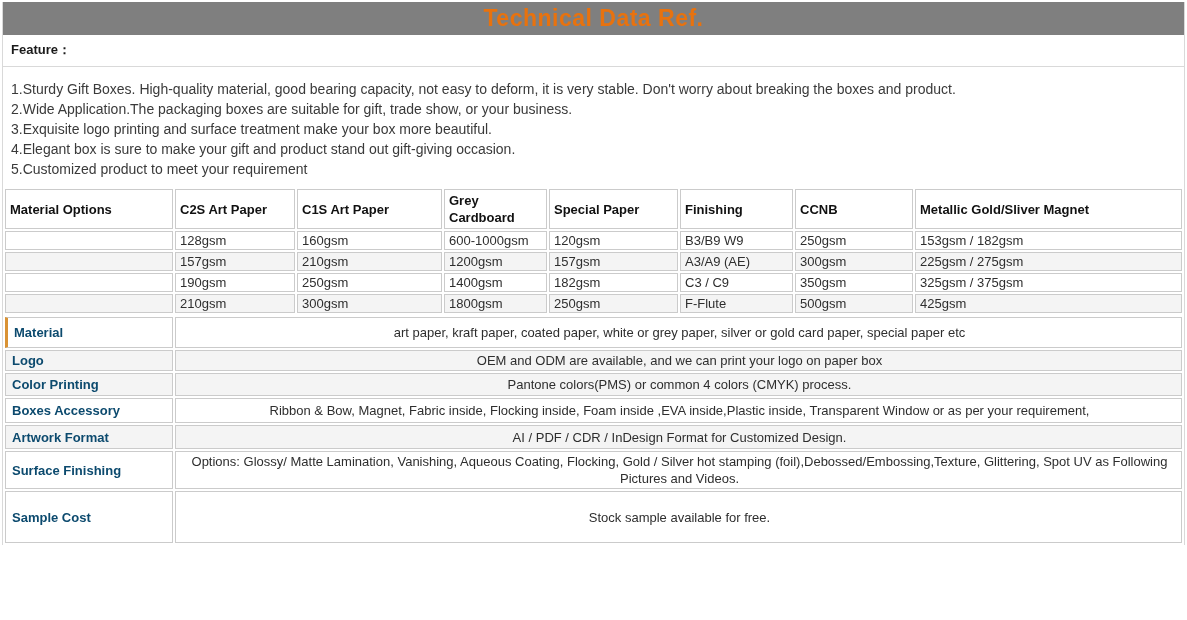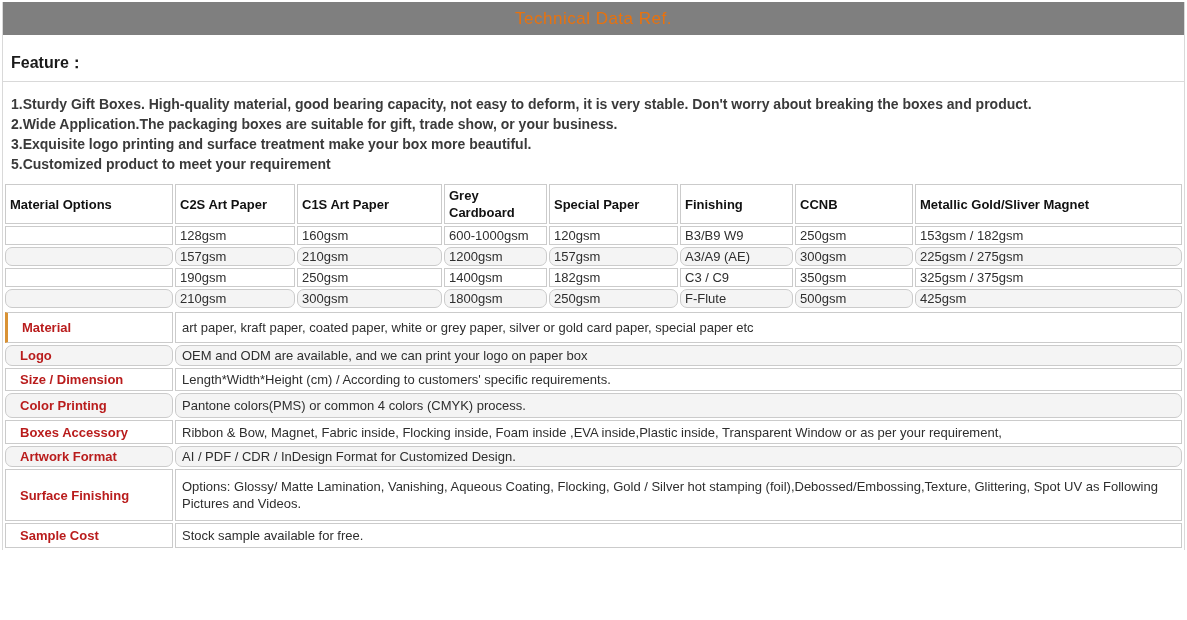--- a/index.html
+++ b/index.html
@@ -13,51 +13,51 @@
     width:1183px; margin:2px auto 0 auto;
     border-left:1px solid #d9d9d9; border-right:1px solid #d9d9d9;
     background:#fff;
   }
   
   .title-bar {
     height:33px; background:#7f7f7f;
     display:flex; align-items:center; justify-content:center;
   }
   .title-bar .title {
-    font-size:17px; font-weight:normal; color:#e8720e; letter-spacing:0.5px;
+    font-size:23px; font-weight:bold; color:#e8720e; letter-spacing:0.5px;
   }
   
   .feature-head {
-    padding:18px 8px 7px 8px;
+    padding:6px 8px 7px 8px;
     border-bottom:1px solid #d9d9d9;
-    font-size:16px; font-weight:bold; color:#1a1a1a;
+    font-size:13px; font-weight:bold; color:#1a1a1a;
   }
   .feature-list { padding:12px 8px 8px 8px; }
-  .feature-item { font-size:14px; line-height:20px; color:#3a3a3a; white-space:nowrap;font-weight:bold; }
+  .feature-item { font-size:14px; line-height:20px; color:#3a3a3a; white-space:nowrap; }
   
   table {
     width:100%; border-collapse:separate; border-spacing:2px;
     table-layout:fixed; background:#fff;
   }
   td, th {
     border:1px solid #cbcbcb; background:#fff;
     font-size:13px; text-align:left; vertical-align:middle;
     padding:1px 4px; overflow:hidden; white-space:nowrap;
   }
-  tr.alt td, tr.alt th { background:#f4f4f4;border-radius:7px; }
+  tr.alt td, tr.alt th { background:#f4f4f4; }
   
   .materials-table th {
     font-weight:bold; color:#111; white-space:normal; line-height:17px;
     height:40px; padding:2px 4px;
   }
   .materials-table td { height:17px; color:#2e2e2e; }
   
   .spec-table { margin-top:0; }
-  .spec-table .spec-label { font-weight:bold; color:#b91c1c; padding-left:14px; }
-  .spec-table .spec-value { color:#2e2e2e; padding-left:6px; white-space:normal; line-height:17px; }
+  .spec-table .spec-label { font-weight:bold; color:#0c4a6e; padding-left:6px; }
+  .spec-table .spec-value { color:#2e2e2e; padding-left:6px; white-space:normal; line-height:17px;text-align:center; }
   .spec-table tr:nth-child(1) td { height:31px; }
   .spec-table tr:nth-child(2) td { height:19px; }
   .spec-table tr:nth-child(3) td { height:23px; }
   .spec-table tr:nth-child(4) td { height:25px; }
   .spec-table tr:nth-child(5) td { height:24px; }
   .spec-table tr:nth-child(6) td { height:18px;margin-left:36px; }
   .spec-table tr:nth-child(7) td { height:52px; }
   .spec-table tr:nth-child(8) td { height:25px; }
   .spec-table tr:nth-child(9) td { height:30px; }
   .spec-table tr:nth-child(1) .spec-label { border-left:3px solid #d99234; }
@@ -70,20 +70,21 @@
   <div class="title-bar">
     <span class="title">Technical Data Ref.</span>
   </div>
 
   <div class="feature-head">Feature：</div>
 
   <div class="feature-list">
       <div class="feature-item">1.Sturdy Gift Boxes. High-quality material, good bearing capacity, not easy to deform, it is very stable. Don't worry about breaking the boxes and product.</div>
       <div class="feature-item">2.Wide Application.The packaging boxes are suitable for gift, trade show, or your business.</div>
       <div class="feature-item">3.Exquisite logo printing and surface treatment make your box more beautiful.</div>
+      <div class="feature-item">4.Elegant box is sure to make your gift and product stand out gift-giving occasion.</div>
       <div class="feature-item">5.Customized product to meet your requirement</div>
     </div>
 
   <table class="materials-table">
     <colgroup>
       <col style="width:168px">
         <col style="width:120px">
         <col style="width:145px">
         <col style="width:103px">
       <col style="width:129px">
@@ -154,24 +155,20 @@
     </colgroup>
     <tbody>
         <tr>
           <td class="spec-label">Material</td>
           <td class="spec-value">art paper, kraft paper, coated paper, white or grey paper, silver or gold card paper, special paper etc</td>
         </tr>
         <tr class="alt">
           <td class="spec-label">Logo</td>
           <td class="spec-value">OEM and ODM are available, and we can print your logo on paper box</td>
         </tr>
-        <tr>
-          <td class="spec-label">Size / Dimension</td>
-          <td class="spec-value">Length*Width*Height (cm) / According to customers' specific requirements.</td>
-        </tr>
         <tr class="alt">
           <td class="spec-label">Color Printing</td>
           <td class="spec-value">Pantone colors(PMS) or common 4 colors (CMYK) process.</td>
         </tr>
         <tr>
           <td class="spec-label">Boxes Accessory</td>
           <td class="spec-value">Ribbon &amp; Bow, Magnet, Fabric inside, Flocking inside, Foam inside ,EVA inside,Plastic inside, Transparent Window or as per your requirement,</td>
         </tr>
         <tr class="alt">
           <td class="spec-label">Artwork Format</td>

